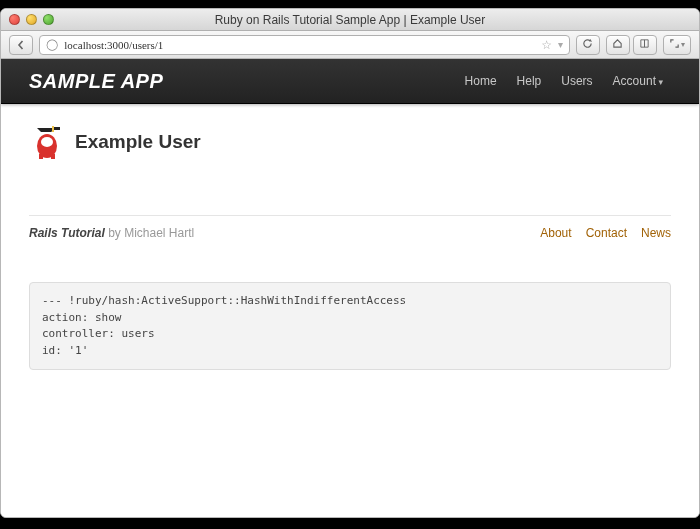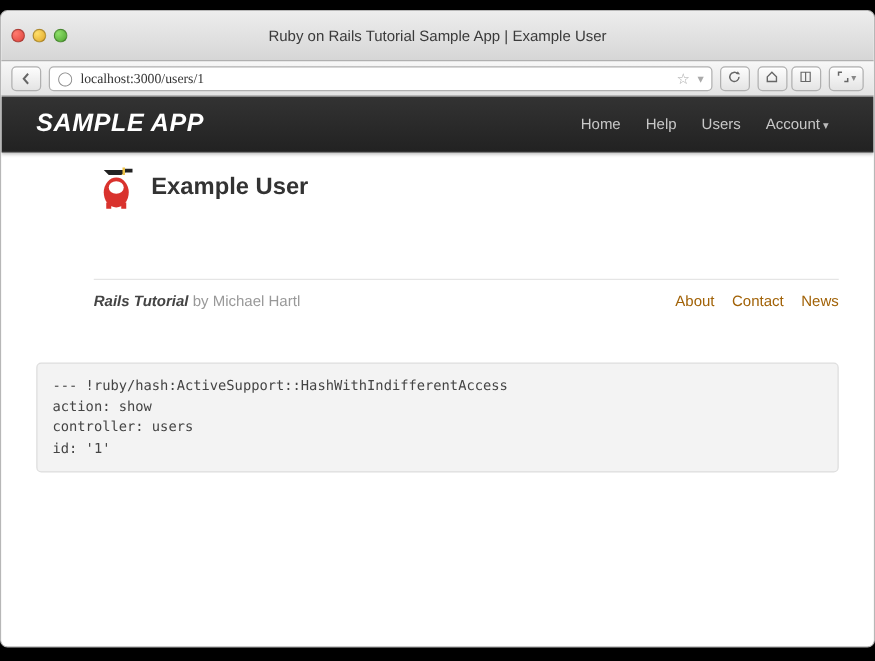--- a/index.html
+++ b/index.html
@@ -18,21 +18,21 @@
     border-radius: 6px;
     box-shadow: 0 10px 30px rgba(0,0,0,.5);
     overflow: hidden;
     display: flex;
     flex-direction: column;
     margin-top: 8px;
     border: 1px solid #b7b7b7;
   }
   
   .titlebar {
-    height: 40px;
+    height: 22px;
     background: linear-gradient(#ededed, #d6d6d6);
     border-bottom: 1px solid #b0b0b0;
     display: flex;
     align-items: center;
     position: relative;
   }
   .traffic {
     display: flex;
     gap: 6px;
     padding-left: 8px;
@@ -109,21 +109,21 @@
     box-shadow: 0 1px 3px rgba(0,0,0,.3);
     gap: 44px;
   }
   .brand { font-weight: 800; font-size: 20px; letter-spacing: 0.5px; font-style: italic; }
   .navlinks { margin-left: auto; display: flex; gap: 4px; }
   .navlinks a {
     color: #c8c8c8; font-size: 12px; padding: 6px 8px; text-decoration: none;
   }
   .navlinks a.caret::after { content: " ▾"; font-size: 9px; color: #bbb; }
   
-  .content { padding: 6px 28px 20px; margin-left: 46px; }
+  .content { padding: 16px 28px 20px; }
   .user-row { display: flex; align-items: center; gap: 10px; margin-top: 4px; }
   .avatar {
     width: 36px; height: 36px;
     position: relative;
   }
   .avatar svg { width: 36px; height: 36px; display: block; }
   h1.user-name { font-size: 19px; font-weight: 700; color: #333; }
   .footer {
     margin-top: 55px;
     border-top: 1px solid #e5e5e5;

